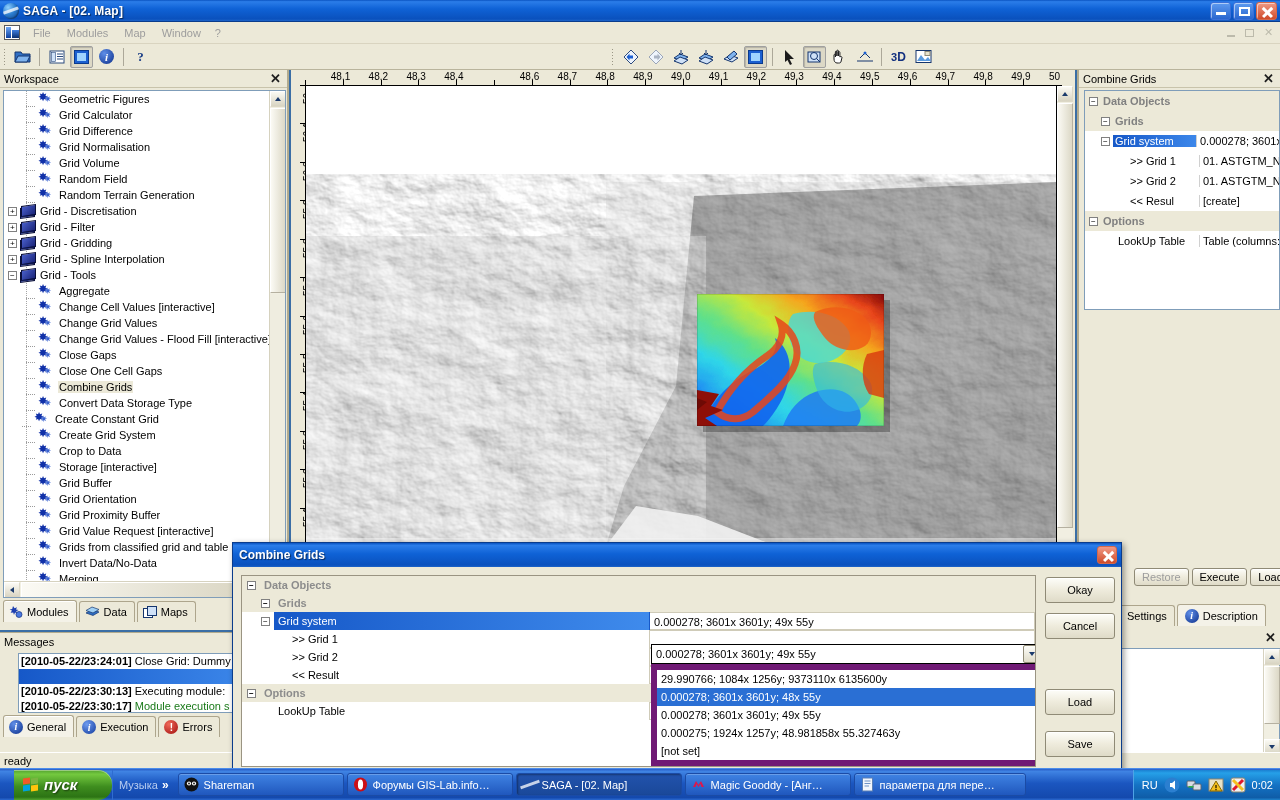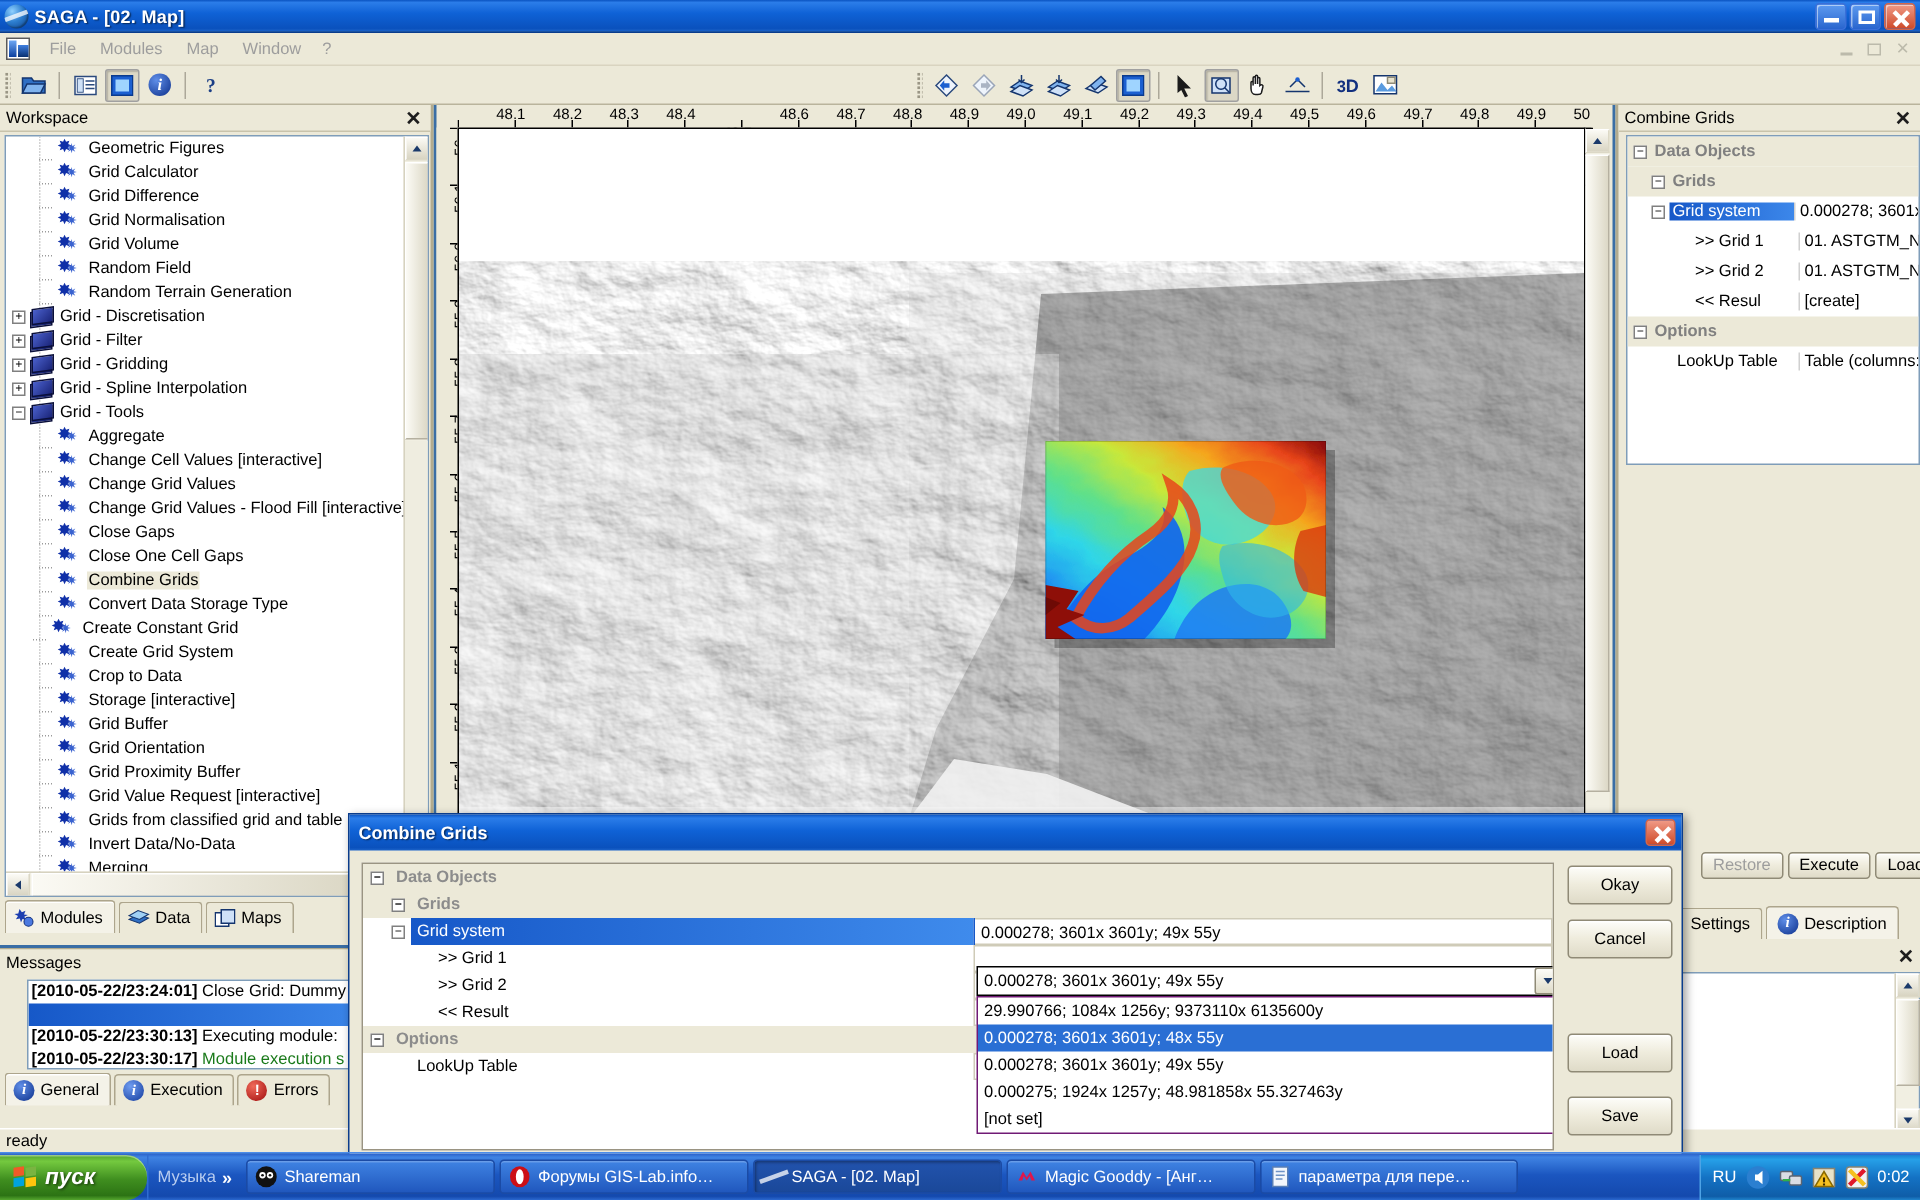--- a/index.html
+++ b/index.html
@@ -386,21 +386,21 @@
   }
   .combo-cell .txt { padding-left: 4px; flex: 1; }
   .combo-arrow {
     width: 17px; height: 18px; margin-right: 1px;
     background: linear-gradient(to bottom,#fdfdf9,#dfdbc8);
     border: 1px solid #8f8a76; border-radius: 2px;
     display: flex; align-items: center; justify-content: center; flex: none;
   }
   .dd-popup {
     position: absolute; left: 409px; top: 88px; width: 391px;
-    background: #fff; border: 1px solid #701a75; z-index: 6;
+    background: #fff; border: 6px solid #701a75; z-index: 6;
   }
   .dd-item { height: 18px; line-height: 18px; padding-left: 4px; font-size: 11px; white-space: nowrap; }
   .dd-item.sel { background: #2a6fd4; color: #fff; }
 
   .dlg-btns { position: absolute; left: 812px; top: 34px; width: 70px; }
   .dlg-btn {
     width: 70px; height: 26px; margin-bottom: 16px;
     background: linear-gradient(to bottom,#fdfdf9 0%,#efecdd 48%,#dfdbc8 100%);
     border: 1px solid #8f8a76; border-radius: 3px;
     font-size: 11px; display: flex; align-items: center; justify-content: center;
@@ -408,21 +408,21 @@
   }
 
   
   .taskbar {
     position: absolute; left: 0; bottom: 0; width: 1280px; height: 32px;
     background: linear-gradient(to bottom,#2a5fc8 0%,#3f83e3 8%,#1b56c0 46%,#1449ad 92%,#2b68cf 100%);
     border-top: 1px solid #4b8cea;
     display: flex; align-items: center;
   }
   .startbtn {
-    width: 98px; height: 30px; margin-left: 0;
+    width: 98px; height: 30px; margin-left: 14px;
     background: linear-gradient(to bottom,#51a12e 0%,#74c93f 14%,#3f8e1f 55%,#2c7314 90%,#55a62f 100%);
     border-radius: 0 14px 14px 0;
     display: flex; align-items: center; gap: 5px; padding-left: 8px;
     box-shadow: inset 0 1px 0 rgba(255,255,255,.4);
     flex: none;
   }
   .startbtn span {
     color: #fff; font-weight: bold; font-style: italic; font-size: 15px;
     text-shadow: 1px 1px 2px rgba(0,0,0,.6);
   }

